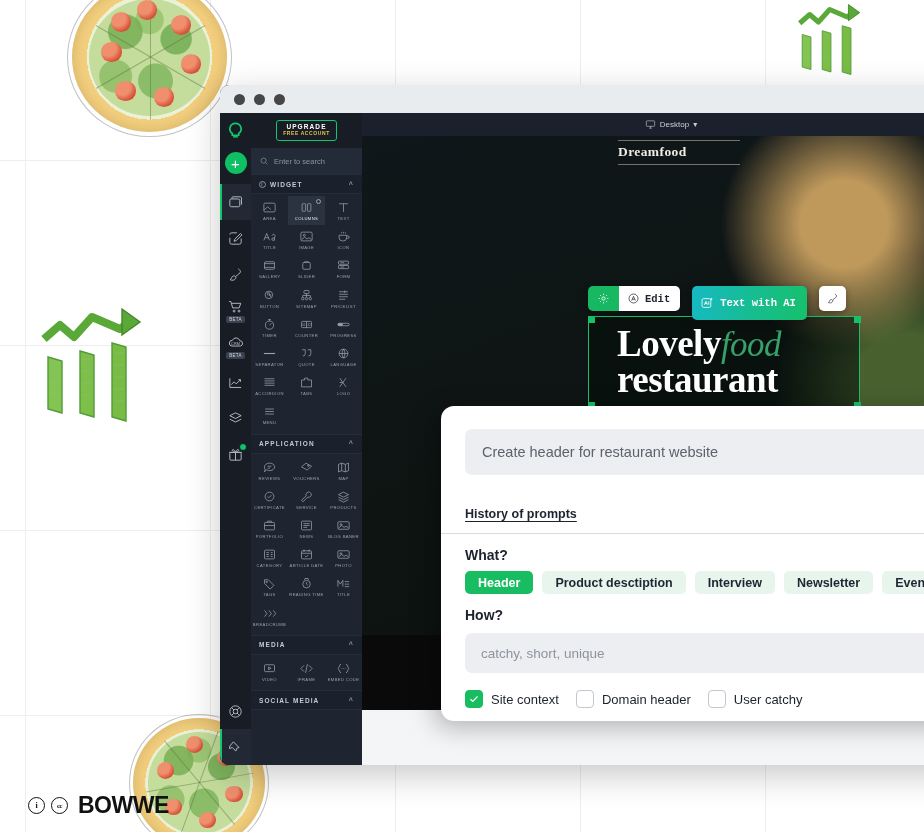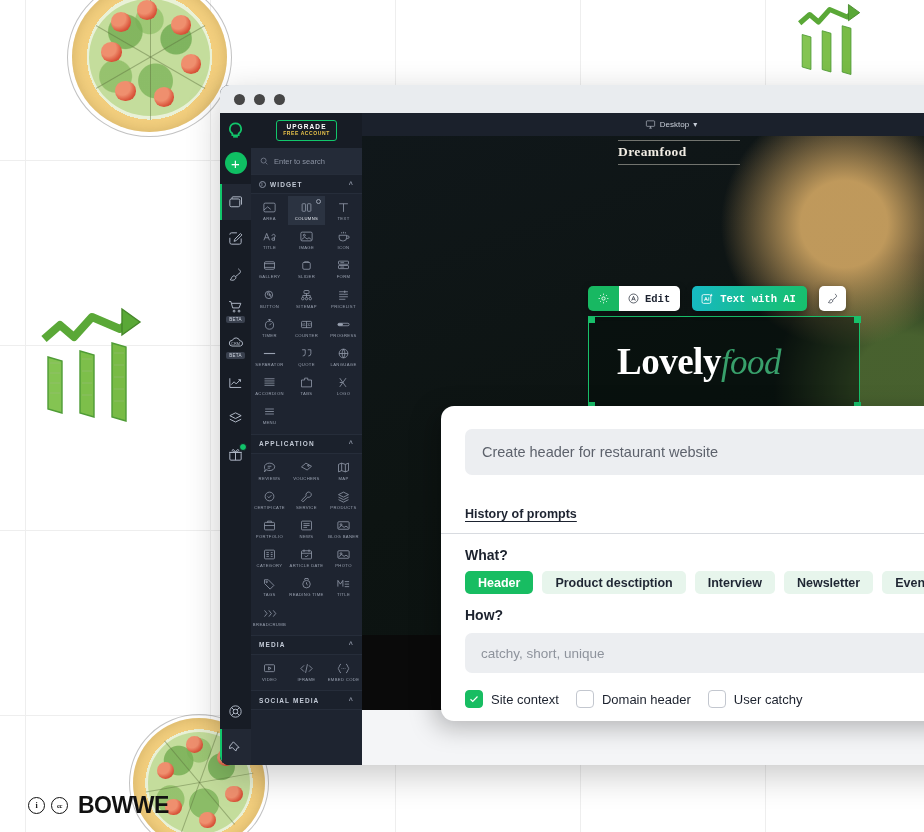--- a/index.html
+++ b/index.html
@@ -203,21 +203,21 @@
     display: flex; align-items: center; justify-content: center;
   }
   .tb-gear svg { width: 13px; height: 13px; stroke: #fff; fill: none; stroke-width: 1.6; }
   .tb-edit {
     background: #fff; height: 25px; display: flex; align-items: center;
     gap: 5px; padding: 0 10px 0 8px; color: #1d2330;
     font-size: 10.5px; font-weight: bold;
   }
   .tb-edit svg { width: 13px; height: 13px; stroke: #1d2330; fill: none; stroke-width: 1.3; }
   #btn-textai {
-    height: 25px; border-radius: 5px; display: flex; align-items: center;
+    height: 34px; border-radius: 5px; display: flex; align-items: center;
     gap: 6px; padding: 0 11px 0 8px; color: #fff;
     font-size: 10.5px; font-weight: bold;
     background: linear-gradient(100deg, #16b9c4 0%, #17bd8e 55%, #17c06c 100%);
     box-shadow: 0 2px 7px rgba(0,0,0,.35);
   }
   #btn-textai svg { width: 14px; height: 14px; stroke: #fff; fill: none; stroke-width: 1.4; }
   #btn-brush {
     width: 27px; height: 25px; border-radius: 5px; background: #fff;
     display: flex; align-items: center; justify-content: center;
     box-shadow: 0 2px 7px rgba(0,0,0,.35);
@@ -909,20 +909,21 @@
       </div>
 
       <div id="headline-box">
         <span class="handle tl"></span>
         <span class="handle tr"></span>
         <span class="handle bl"></span>
         <span class="handle br"></span>
         <div class="hdl">
           <span>Lovely</span><span class="it">food</span>
         </div>
+        <div class="hdl">restaurant</div>
       </div>
 
       <div id="about-band">
         <div class="food"></div>
         <div class="stamp"></div>
         <div class="ttl">About u</div>
         <div class="sub"></div>
       </div>
       <div id="canvas-bottom"></div>
 

